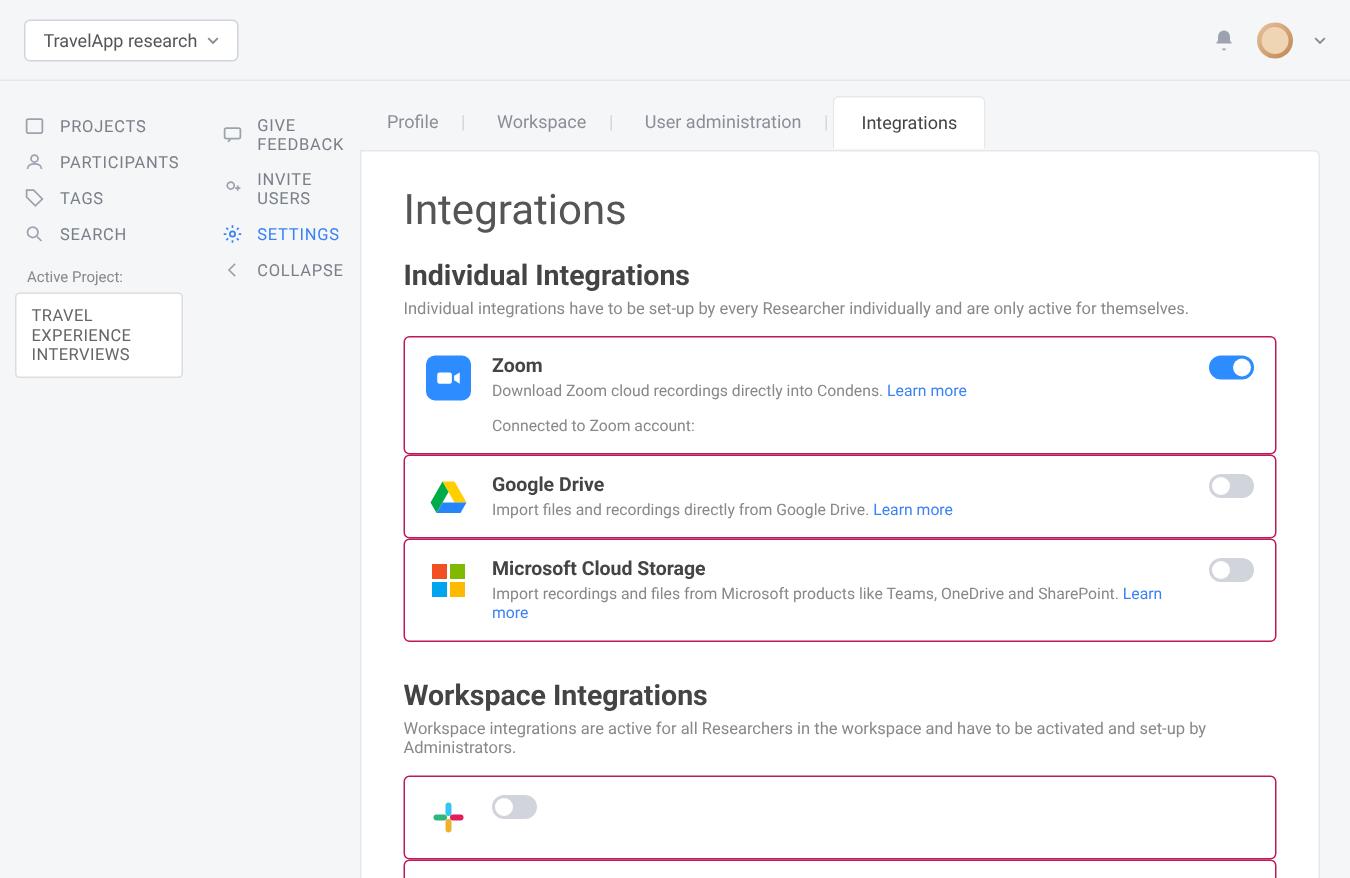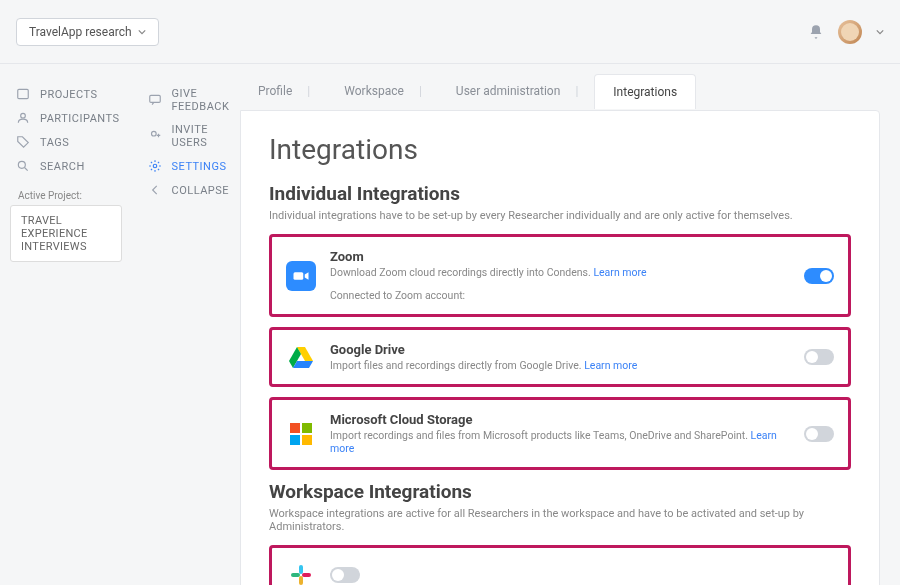--- a/index.html
+++ b/index.html
@@ -1,43 +1,43 @@
 <!DOCTYPE html>
 <html><head>
 <meta charset="utf-8">
 <style>
 *{box-sizing:border-box;margin:0;padding:0}
 body{font-family:-apple-system,BlinkMacSystemFont,"Segoe UI",Roboto,sans-serif;background:#f5f6f7;color:#333;font-size:13px;width:900px;height:585px;overflow:hidden}
-.topbar{height:64px;display:flex;align-items:center;justify-content:space-between;padding:0 16px;border-bottom:1px solid #e5e7eb}
+.topbar{height:54px;display:flex;align-items:center;justify-content:space-between;padding:0 16px;border-bottom:1px solid #e5e7eb}
 .project-sel{padding:6px 12px;border:1px solid #d1d5db;border-radius:4px;background:#fff;color:#555;font-size:12px;cursor:pointer;display:inline-flex;align-items:center;gap:6px}
 .topbar-right{display:flex;align-items:center;gap:14px}
 .avatar{width:24px;height:24px;border-radius:50%;background:linear-gradient(135deg,#e8c39e,#c08552);position:relative}
 .avatar::before{content:"";position:absolute;inset:3px;border-radius:50%;background:#f0d5b5}
 .layout{display:flex;height:calc(585px - 46px)}
 .sidebar{width:180px;padding:18px 0 8px 0;display:flex;flex-direction:row;justify-content:space-between}
 .side-section{padding:0 12px 12px 16px}
 .side-item{display:flex;align-items:center;gap:10px;padding:5px 0;color:#7a8089;font-size:11px;letter-spacing:.5px;cursor:pointer}
 .side-item.active{color:#3b82f6}
 .side-item svg{width:14px;height:14px;flex-shrink:0}
 .active-proj-label{font-size:10px;color:#888;padding:0 18px 4px}
 .active-proj{margin:0 10px 10px 10px;border:1px solid #ddd;border-radius:3px;padding:8px 10px;background:#fff}
 .active-proj-title{font-size:11px;font-weight:400;color:#666;letter-spacing:.3px}
 .side-sub{padding:6px 0 0 2px}
 .side-sub .side-item{padding:5px 0}
 .sidebar-bottom .side-item{padding:5px 0}
 .main{flex:1;padding:0 20px 20px 60px;overflow:auto}
-.tabs{display:flex;gap:16px;border-bottom:1px solid transparent;margin-top:10px}
+.tabs{display:flex;gap:3px;border-bottom:1px solid transparent;margin-top:10px}
 .tab{padding:10px 18px;color:#8a8f97;font-size:12px;cursor:pointer;position:relative}
 .tab.sep::after{content:"|";position:absolute;right:0;color:#d1d5db}
 .tab.active{background:#fff;color:#444;border:1px solid #e5e7eb;border-bottom:none;border-top-left-radius:4px;border-top-right-radius:4px}
 .content-card{background:#fff;border:1px solid #e5e7eb;border-radius:0 4px 4px 4px;padding:22px 28px}
 h1{font-size:28px;font-weight:400;color:#555;margin-bottom:16px}
 h2{font-size:19px;font-weight:700;color:#444;margin-bottom:4px}
 .section-desc{font-size:11px;color:#888;margin-bottom:12px}
-.integration{border:3px solid #be185d;border-radius:4px;padding:12px 14px;display:flex;align-items:center;gap:14px;margin-bottom:10px}
+.integration{border:1px solid #be185d;border-radius:4px;padding:12px 14px;display:flex;align-items:flex-start;gap:14px;}
 .integ-icon{width:30px;height:30px;border-radius:6px;display:flex;align-items:center;justify-content:center;flex-shrink:0}
 .integ-icon.zoom{background:#2d8cff}
 .integ-body{flex:1}
 .integ-title{font-weight:700;font-size:13px;color:#444;display:flex;align-items:center;gap:6px}
 .integ-desc{font-size:10.5px;color:#888;margin-top:2px}
 .integ-desc a{color:#3b82f6;text-decoration:none}
 .integ-status{font-size:10.5px;color:#888;margin-top:10px}
 .toggle{width:30px;height:16px;border-radius:10px;background:#d1d5db;position:relative}
 .toggle::after{content:"";position:absolute;width:12px;height:12px;background:#fff;border-radius:50%;top:2px;left:2px;transition:.2s}
 .toggle.on{background:#2d8cff}
@@ -187,21 +187,21 @@
               <div></div>
             </div>
           </div>
         <div class="integ-body">
           <div class="integ-title">Microsoft Cloud Storage</div>
           <div class="integ-desc"><span>Import recordings and files from Microsoft products like Teams, OneDrive and SharePoint.</span> <a href="#">Learn more</a></div>
         </div>
         <div class="toggle"></div>
       </div>
 
-      <h2 style="margin-top:2px">Workspace Integrations</h2>
+      <h2 style="margin-top:24px">Workspace Integrations</h2>
       <div class="section-desc">Workspace integrations are active for all Researchers in the workspace and have to be activated and set-up by Administrators.</div>
 
       <div class="integration">
         <div class="integ-icon">
             <svg class="slack-icon" viewBox="0 0 24 24">
               <rect x="10" y="2" width="4" height="9" rx="2" fill="#36c5f0"></rect>
               <rect x="2" y="10" width="9" height="4" rx="2" fill="#2eb67d"></rect>
               <rect x="10" y="13" width="4" height="9" rx="2" fill="#ecb22e"></rect>
               <rect x="13" y="10" width="9" height="4" rx="2" fill="#e01e5a"></rect>
             </svg>

